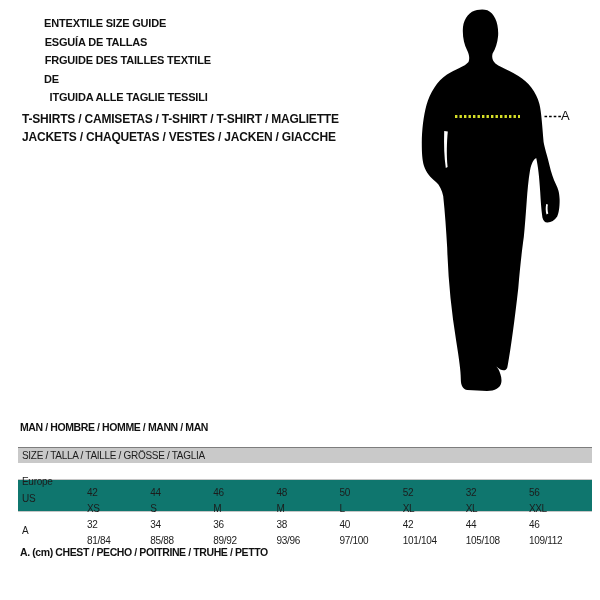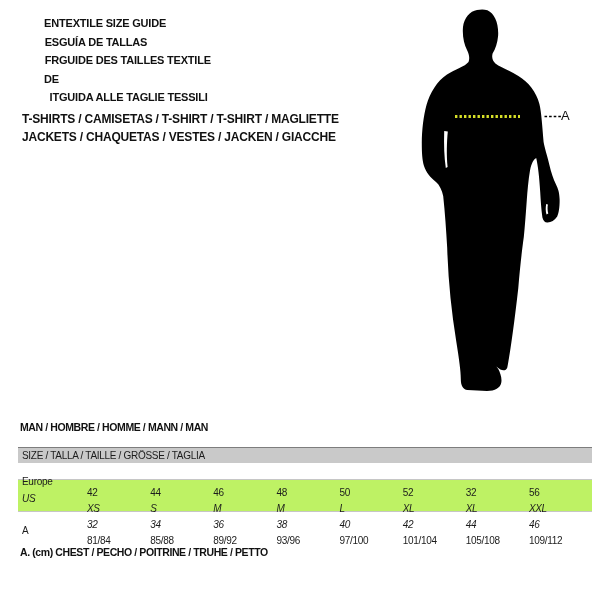--- a/index.html
+++ b/index.html
@@ -18,21 +18,21 @@
   .figure{position:absolute;left:410px;top:0;width:190px;height:410px;}
   .measure-a{position:absolute;left:561px;top:108px;font-size:13px;font-weight:400;color:#111;}
 
   
   .section-title{position:absolute;left:20px;top:421px;font-weight:bold;font-size:10.5px;letter-spacing:-0.4px;white-space:nowrap;}
 
   
   .size-table{position:absolute;left:18px;top:447px;width:574px;border-top:1px solid #7d7d7d;font-size:10px;letter-spacing:-0.3px;color:#1c1c1c;}
   .t-header{height:15px;line-height:15px;background:#c9c9c9;padding-left:4px;white-space:nowrap;}
   .t-row{display:flex;height:15.5px;align-items:center;}
-  .t-row.shaded{background:#bef264;font-style:italic;}
+  .t-row.shaded{background:#0f766e;}
   .t-row.sep{border-top:1px solid #c6c6c6;}
   .t-label{width:65px;flex:0 0 65px;padding-left:4px;margin-top:22px;}
   .t-cell{flex:1;margin-top:43px;}
 
   
   .footnote{position:absolute;left:20px;top:546px;font-weight:bold;font-size:10.5px;letter-spacing:-0.4px;white-space:nowrap;}
 </style>
 </head>
 <body>
 

